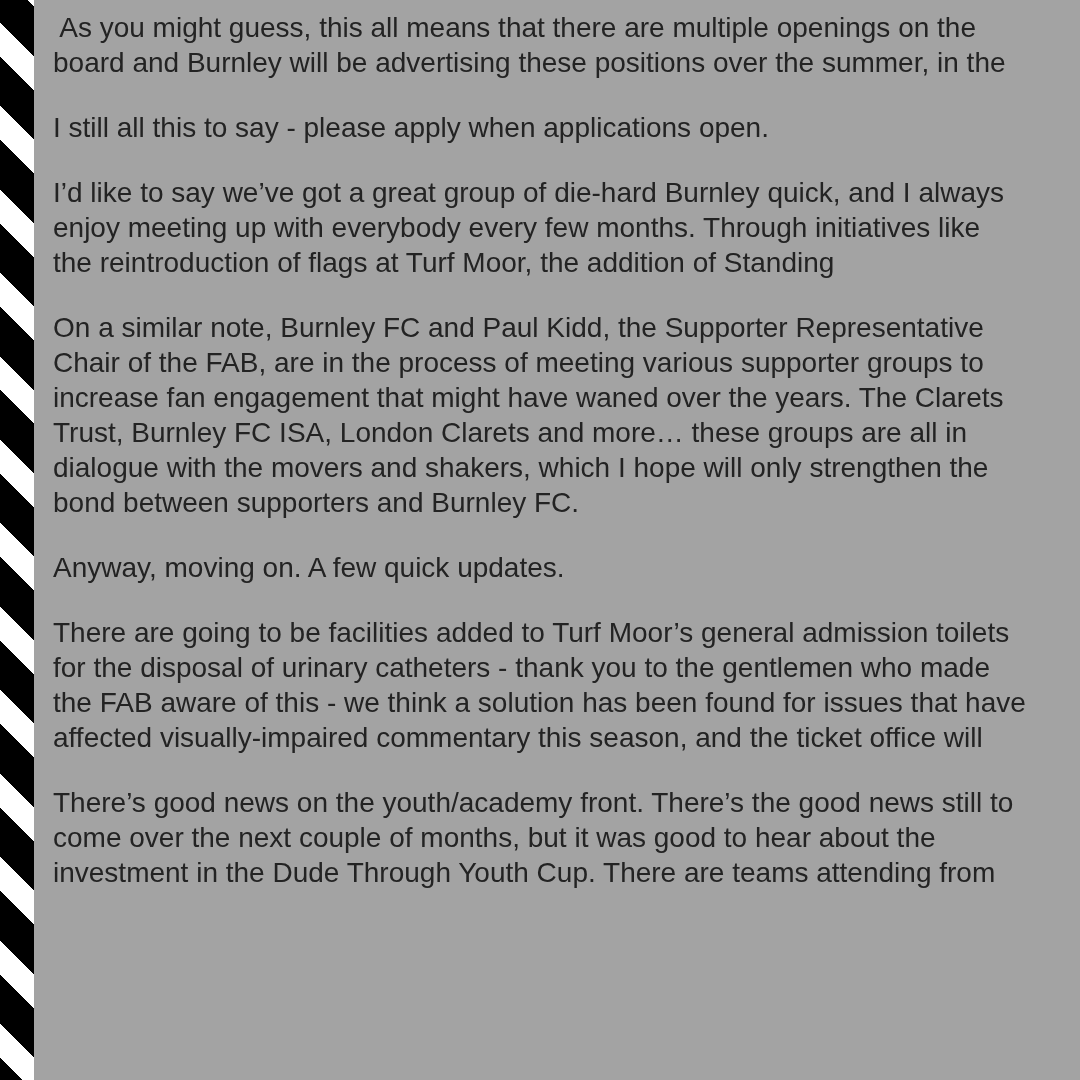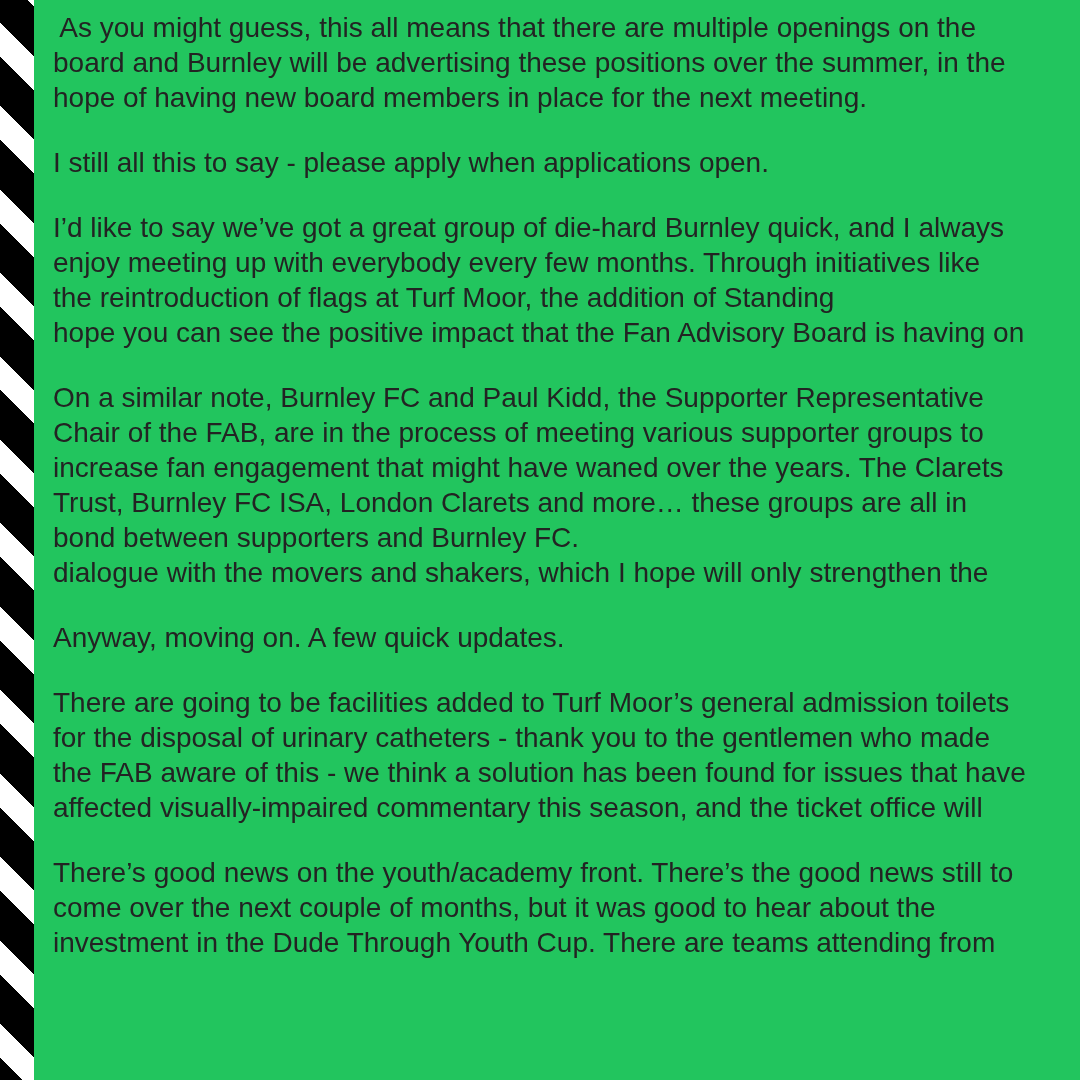--- a/index.html
+++ b/index.html
@@ -10,21 +10,21 @@
     width: 1080px;
     height: 1080px;
     background: #ffffff;
     overflow: hidden;
     position: relative;
     font-family: "Liberation Sans", sans-serif;
   }
   .page {
     position: absolute;
     inset: 0;
-    background: #22c55e;
+    background: #a3a3a3;
   }
   
   .stripes {
     position: absolute;
     top: 0;
     left: 0;
     width: 34px;
     height: 1107px; 
     background: repeating-linear-gradient(45deg, #000000 0 35px, #ffffff 35px 59px);
   }
@@ -56,38 +56,36 @@
 </style>
 </head>
 <body>
 
 <div class="page">
   <div class="stripes"></div>
   <main class="content" id="article">
       <div class="paragraph">
         <div class="line"><span class="seg"> As you might guess, this all means that there are multiple openings on the</span></div>
         <div class="line"><span class="seg">board and Burnley will be advertising these positions over the summer, in the</span></div>
-        <div class="line"><span class="seg">hope of having new board members in place for the next meeting.</span></div>
       </div>
       <div class="paragraph">
         <div class="line"><span class="seg">I still all this to say - </span><span class="seg bold">please apply when applications open</span><span class="seg">.</span></div>
       </div>
       <div class="paragraph">
         <div class="line"><span class="seg">I’d like to say we’ve got a great group of die-hard Burnley quick, and I always</span></div>
         <div class="line"><span class="seg">enjoy meeting up with everybody every few months. Through initiatives like</span></div>
         <div class="line"><span class="seg">the reintroduction of flags at Turf Moor, the addition of Standing</span></div>
-        <div class="line"><span class="seg">hope you can see the positive impact that the Fan Advisory Board is having on</span></div>
       </div>
       <div class="paragraph">
         <div class="line"><span class="seg">On a similar note, Burnley FC and Paul Kidd, the Supporter Representative</span></div>
         <div class="line"><span class="seg">Chair of the FAB, are in the process of meeting various supporter groups to</span></div>
         <div class="line"><span class="seg">increase fan engagement that might have waned over the years. The Clarets</span></div>
         <div class="line"><span class="seg">Trust, Burnley FC ISA, London Clarets and more… these groups are all in</span></div>
+        <div class="line"><span class="seg">dialogue with the movers and shakers, which I hope will only strengthen the</span></div>
         <div class="line"><span class="seg">bond between supporters and Burnley FC.</span></div>
-        <div class="line"><span class="seg">dialogue with the movers and shakers, which I hope will only strengthen the</span></div>
       </div>
       <div class="paragraph">
         <div class="line"><span class="seg">Anyway, moving on. A few quick updates.</span></div>
       </div>
       <div class="paragraph">
         <div class="line"><span class="seg">There are going to be facilities added to Turf Moor’s general admission toilets</span></div>
         <div class="line"><span class="seg">for the disposal of urinary catheters - thank you to the gentlemen who made</span></div>
         <div class="line"><span class="seg">the FAB aware of this - we think a solution has been found for issues that have</span></div>
         <div class="line"><span class="seg">affected visually-impaired commentary this season, and the ticket office will</span></div>
       </div>

